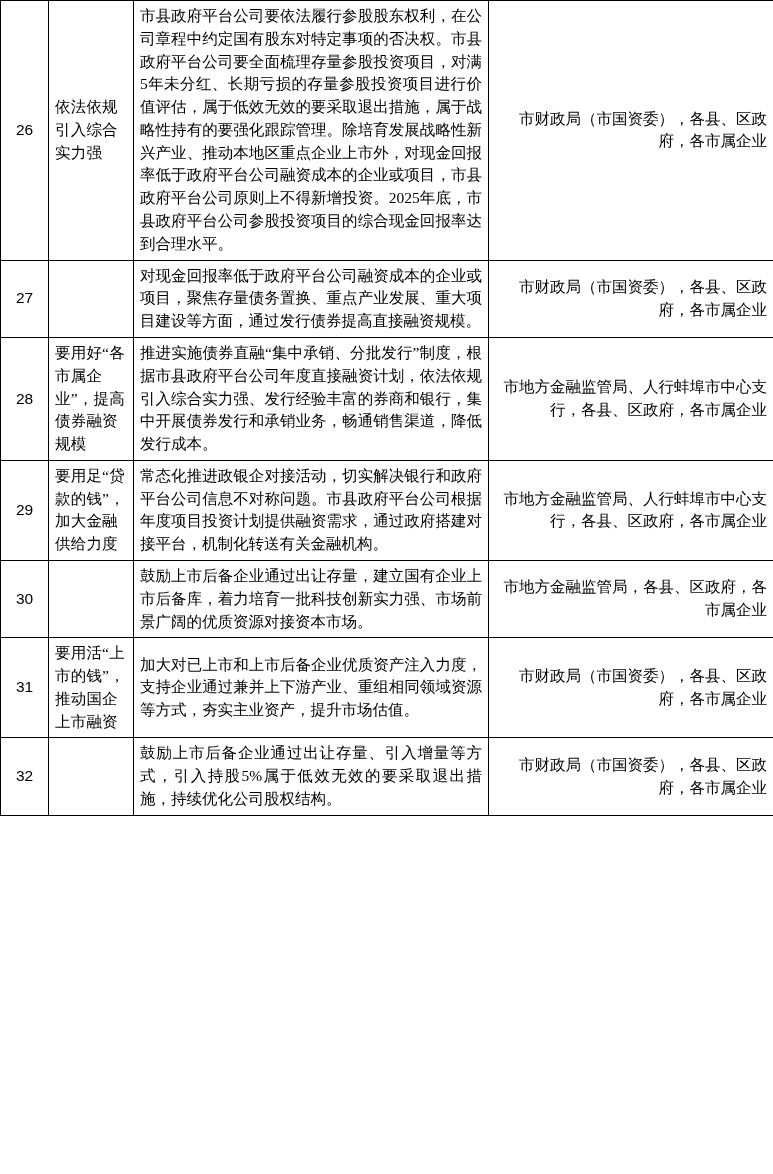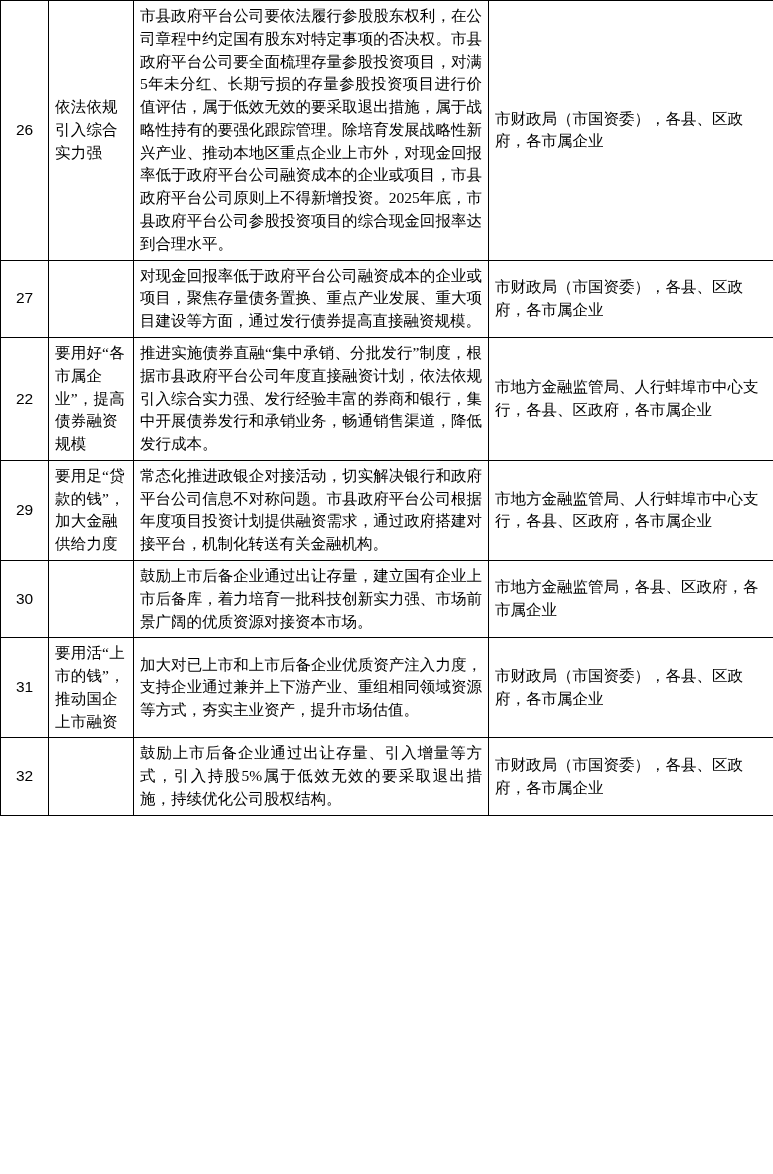--- a/index.html
+++ b/index.html
@@ -49,21 +49,21 @@
   }
   td.col-content {
     width: 355px;
     text-align: justify;
     text-justify: inter-ideograph;
     padding: 5px 7px 5px 7px;
     margin-left: 24px;
   }
   td.col-dept {
     width: 285px;
-    text-align: left;
+    text-align: right;
     padding: 5px 6px;
   }
 </style>
 </head>
 <body>
 
 <div class="page">
   <table class="doc-table">
     <colgroup>
       <col style="width:48px">
@@ -81,21 +81,21 @@
       </tr>
 
       <tr>
         <td class="col-num">27</td>
         <td class="col-task"></td>
         <td class="col-content">对现金回报率低于政府平台公司融资成本的企业或项目，聚焦存量债务置换、重点产业发展、重大项目建设等方面，通过发行债券提高直接融资规模。</td>
         <td class="col-dept">市财政局（市国资委），各县、区政府，各市属企业</td>
       </tr>
 
       <tr>
-        <td class="col-num">22</td>
+        <td class="col-num">28</td>
         <td class="col-task">要用好“各市属企业”，提高债券融资规模</td>
         <td class="col-content">推进实施债券直融“集中承销、分批发行”制度，根据市县政府平台公司年度直接融资计划，依法依规引入综合实力强、发行经验丰富的券商和银行，集中开展债券发行和承销业务，畅通销售渠道，降低发行成本。</td>
         <td class="col-dept">市地方金融监管局、人行蚌埠市中心支行，各县、区政府，各市属企业</td>
       </tr>
 
       <tr>
         <td class="col-num">29</td>
         <td class="col-task">要用足“贷款的钱”，加大金融供给力度</td>
         <td class="col-content">常态化推进政银企对接活动，切实解决银行和政府平台公司信息不对称问题。市县政府平台公司根据年度项目投资计划提供融资需求，通过政府搭建对接平台，机制化转送有关金融机构。</td>
         <td class="col-dept">市地方金融监管局、人行蚌埠市中心支行，各县、区政府，各市属企业</td>

